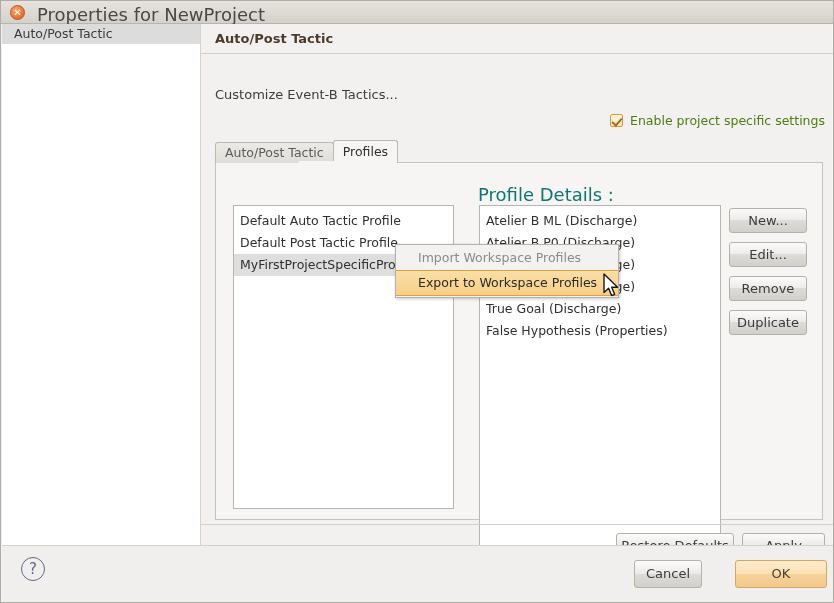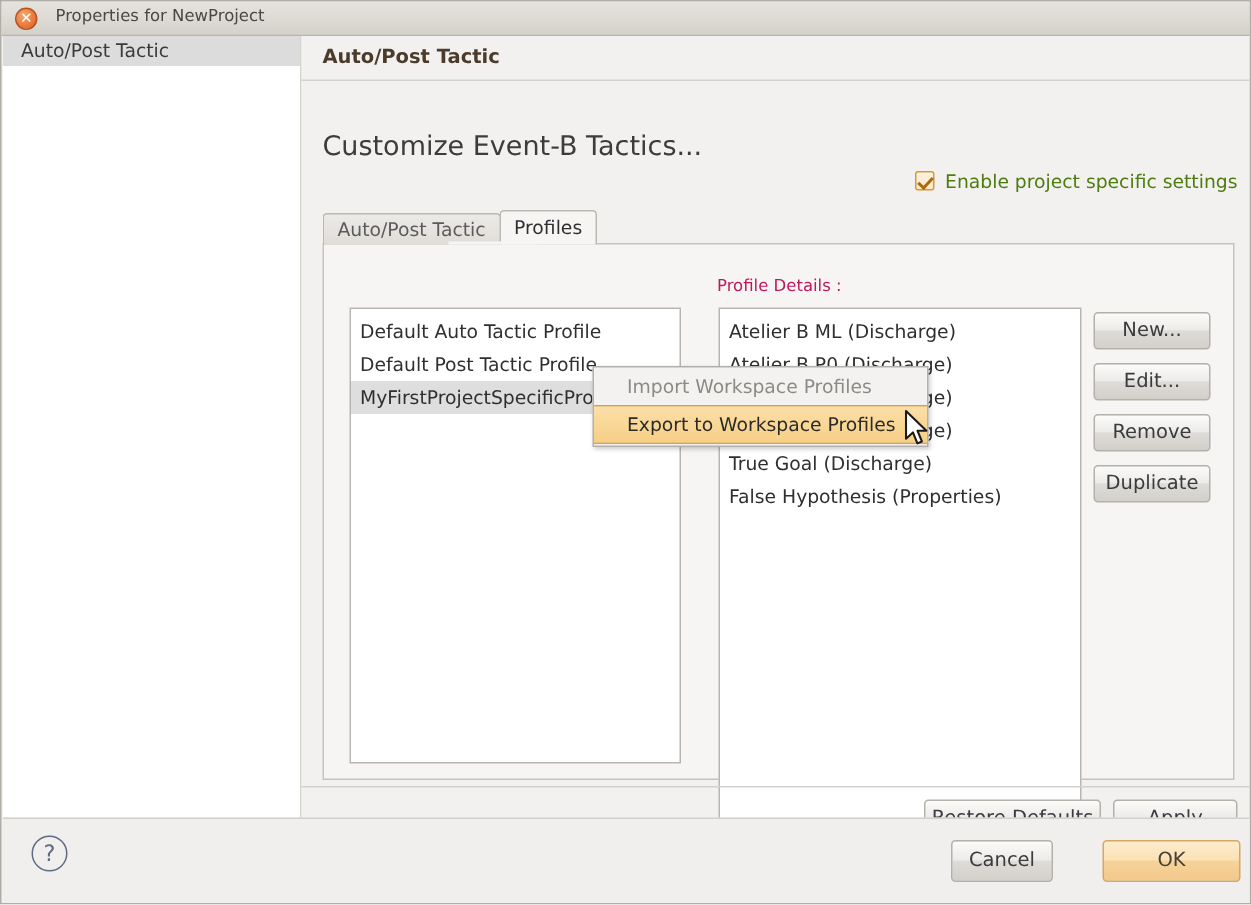--- a/index.html
+++ b/index.html
@@ -43,21 +43,21 @@
     box-sizing: border-box;
     color: #ffffff;
     font-size: 10px;
     line-height: 13px;
     text-align: center;
     font-family: "DejaVu Sans", sans-serif;
   }
   #window-title {
     position: absolute;
     left: 36px; top: 3px;
-    font-size: 11px;
+    font-size: 18px;
     color: #4a4744;
   }
 
   
   #sidebar {
     position: absolute;
     left: 1px; top: 23px;
     width: 199px; height: 578px;
     background: #ffffff;
     border-right: 1px solid #d6d2cd;
@@ -91,21 +91,21 @@
   }
   #title-sep {
     position: absolute;
     left: 0; top: 29px;
     width: 633px; height: 1px;
     background: #d3cfca;
   }
   #desc-text {
     position: absolute;
     left: 14px; top: 63px;
-    font-size: 18px;
+    font-size: 13px;
     color: #3c3c3c;
   }
 
   
   #enable-row {
     position: absolute;
     right: 9px; top: 89px;
     display: flex;
     align-items: center;
   }
@@ -177,22 +177,22 @@
     left: 98px; top: 137px;
     width: 59px; height: 2px;
     background: #f6f5f4;
     z-index: 5;
   }
 
   
   #details-label {
     position: absolute;
     left: 262px; top: 21px;
-    font-size: 11px;
-    color: #be185d;
+    font-size: 18px;
+    color: #0f766e;
   }
 
   
   .listbox {
     position: absolute;
     background: #ffffff;
     border: 1px solid #b8b4af;
     box-sizing: border-box;
     overflow: hidden;
     padding-top: 4px;

